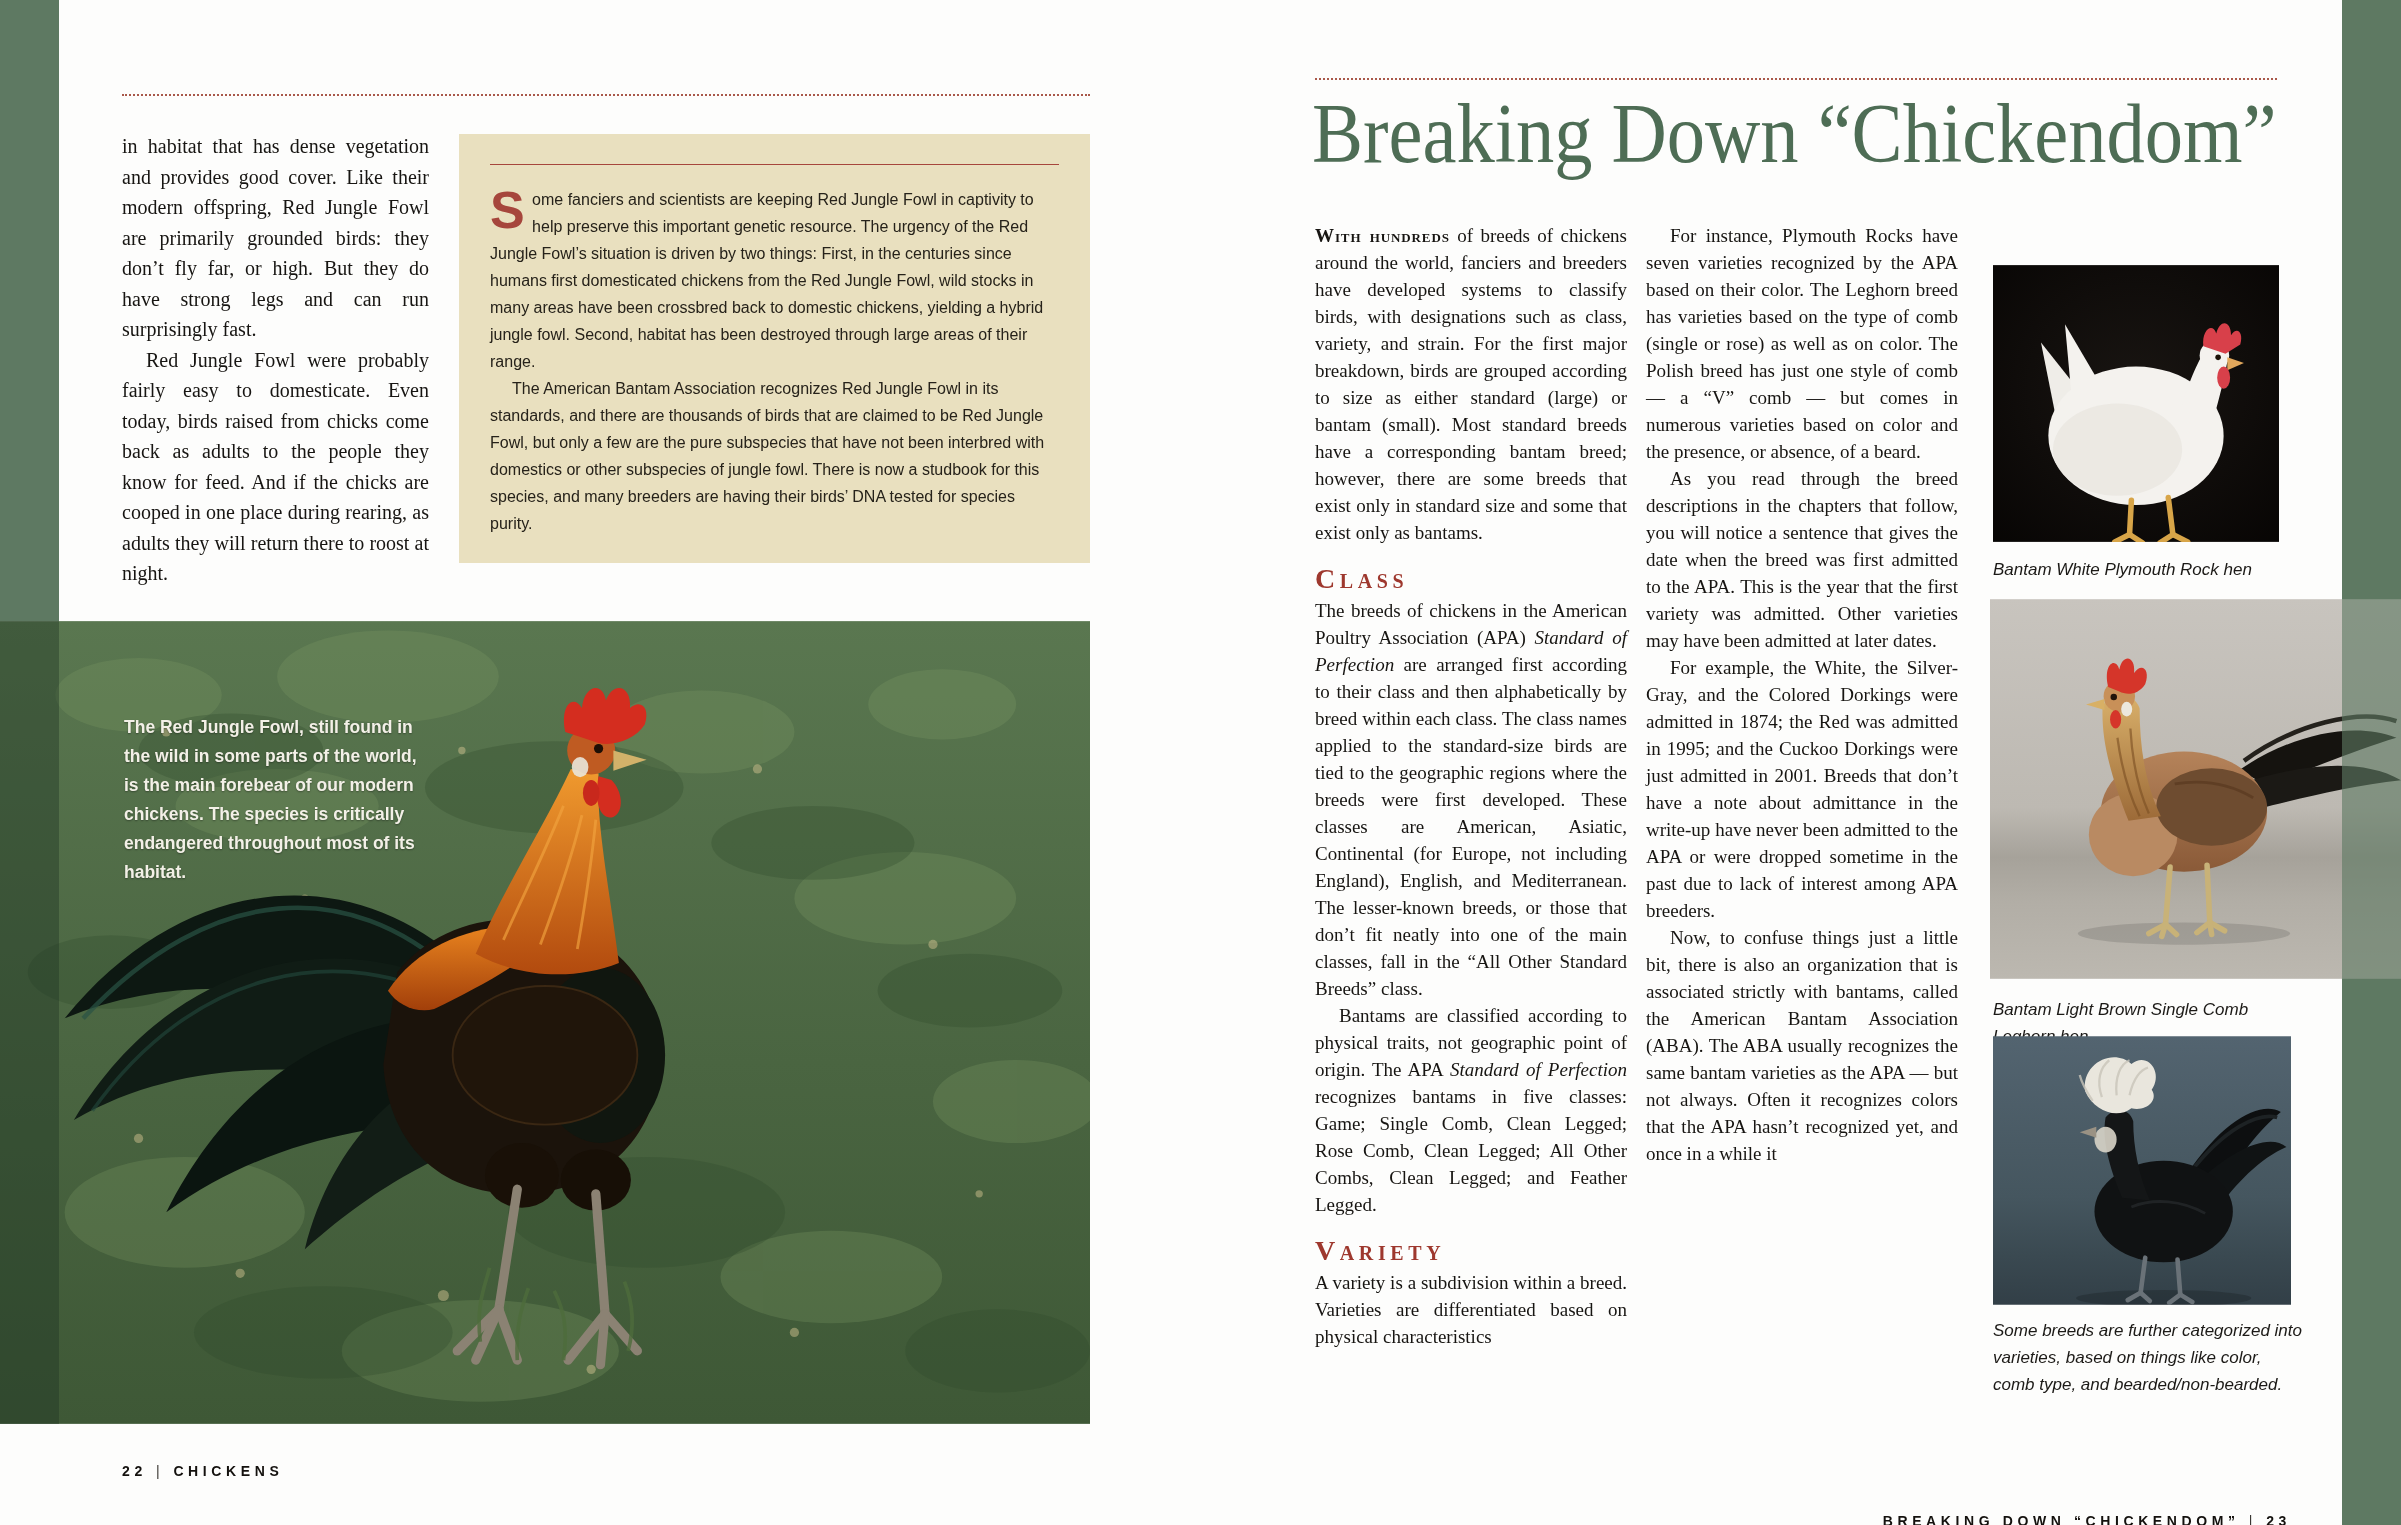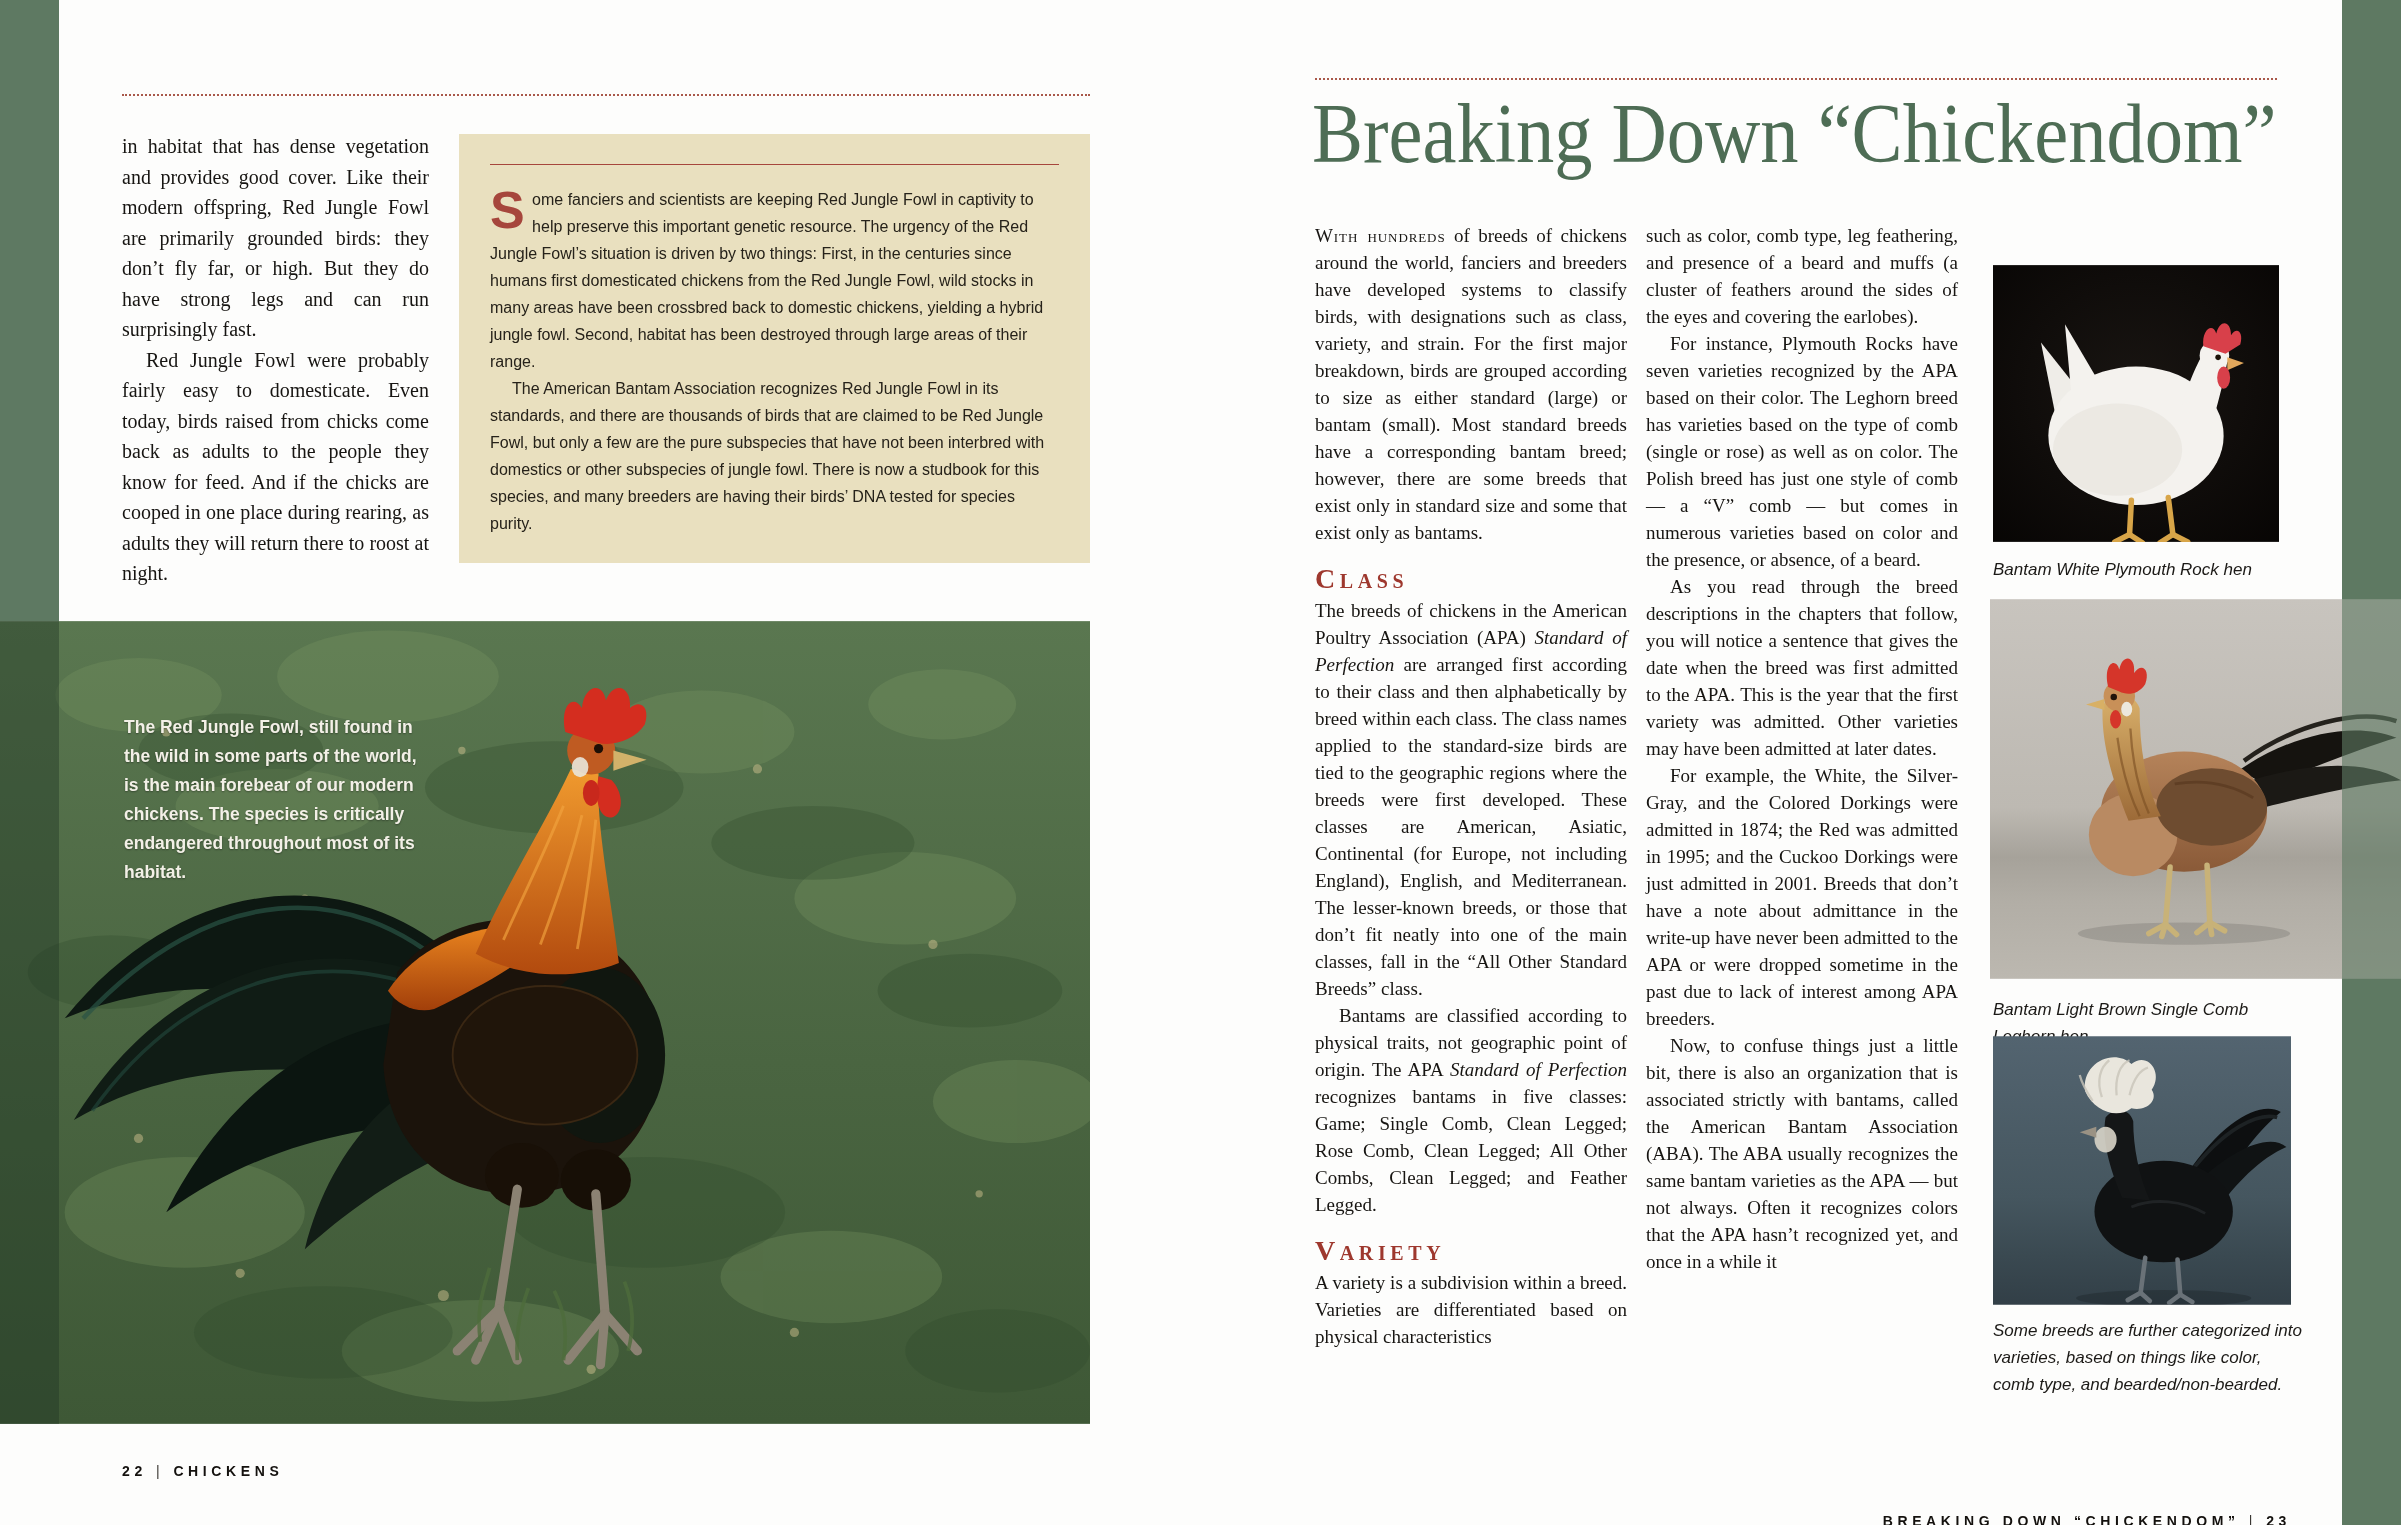--- a/index.html
+++ b/index.html
@@ -28,21 +28,21 @@
   .caption-white{font-family:"Liberation Sans",sans-serif;font-weight:bold;font-size:17.5px;
                  line-height:29px;color:#f3f0e7;text-shadow:0 0.9px 1.8px rgba(0,0,0,.35);}
   
   .title{font-family:"Liberation Serif",serif;font-size:85px;line-height:1;color:#4e6d55;
          transform:scaleX(.9);transform-origin:left top;white-space:nowrap;}
   .col{font-size:19px;line-height:27px;text-align:justify;}
   .col p{margin:0;}
   .sechead{font-family:"Liberation Serif",serif;font-variant:small-caps;font-weight:bold;
            color:#9e382e;font-size:28px;letter-spacing:4.6px;margin:18.5px 0 5.5px 0;text-align:left;}
   .it{font-style:italic;}
-  .smallcaps{font-variant:small-caps;letter-spacing:0.9px;}
+  .smallcaps{font-variant:small-caps;letter-spacing:0.9px;font-weight:bold;}
   
   .cap{font-family:"Liberation Sans",sans-serif;font-style:italic;font-size:17px;
        line-height:27px;color:#1c1a17;text-align:left;}
   .cap p{margin:0;}
   
   .footer{font-family:"Liberation Sans",sans-serif;font-weight:bold;font-size:14px;
           letter-spacing:4.6px;color:#14110e;white-space:nowrap;}
   .footer .sep{font-weight:normal;padding:0 9.2px;color:#3a3733;}
   .photo{overflow:hidden;}
   .photo svg{display:block;}
@@ -185,21 +185,20 @@
   <div class="abs col" style="left:1315px;top:222px;width:312px;">
     <p><span class="smallcaps">With hundreds</span><span> of breeds of chickens around the world, fanciers and breeders have developed systems to classify birds, with designations such as class, variety, and strain. For the first major breakdown, birds are grouped according to size as either standard (large) or bantam (small). Most standard breeds have a corresponding bantam breed; however, there are some breeds that exist only in standard size and some that exist only as bantams.</span></p>
     <div class="sechead">Class</div>
     <p><span>The breeds of chickens in the American Poultry Association (APA) </span><span class="it">Standard of Perfection</span><span> are arranged first according to their class and then alphabetically by breed within each class. The class names applied to the standard-size birds are tied to the geographic regions where the breeds were first developed. These classes are American, Asiatic, Continental (for Europe, not including England), English, and Mediterranean. The lesser-known breeds, or those that don’t fit neatly into one of the main classes, fall in the “All Other Standard Breeds” class.</span></p>
     <p class="indent"><span>Bantams are classified according to physical traits, not geographic point of origin. The APA </span><span class="it">Standard of Perfection</span><span> recognizes bantams in five classes: Game; Single Comb, Clean Legged; Rose Comb, Clean Legged; All Other Combs, Clean Legged; and Feather Legged.</span></p>
     <div class="sechead">Variety</div>
     <p>A variety is a subdivision within a breed. Varieties are differentiated based on physical characteristics</p>
   </div>
 
   <div class="abs col" style="left:1646px;top:222px;width:312px;">
-    <p>such as color, comb type, leg feathering, and presence of a beard and muffs (a cluster of feathers around the sides of the eyes and covering the earlobes).</p>
     <p class="indent">For instance, Plymouth Rocks have seven varieties recognized by the APA based on their color. The Leghorn breed has varieties based on the type of comb (single or rose) as well as on color. The Polish breed has just one style of comb — a “V” comb — but comes in numerous varieties based on color and the presence, or absence, of a beard.</p>
     <p class="indent">As you read through the breed descriptions in the chapters that follow, you will notice a sentence that gives the date when the breed was first admitted to the APA. This is the year that the first variety was admitted. Other varieties may have been admitted at later dates.</p>
     <p class="indent">For example, the White, the Silver-Gray, and the Colored Dorkings were admitted in 1874; the Red was admitted in 1995; and the Cuckoo Dorkings were just admitted in 2001. Breeds that don’t have a note about admittance in the write-up have never been admitted to the APA or were dropped sometime in the past due to lack of interest among APA breeders.</p>
     <p class="indent">Now, to confuse things just a little bit, there is also an organization that is associated strictly with bantams, called the American Bantam Association (ABA). The ABA usually recognizes the same bantam varieties as the APA — but not always. Often it recognizes colors that the APA hasn’t recognized yet, and once in a while it</p>
   </div>
 
   <div class="abs photo" style="left:1993px;top:265px;width:286px;height:277px;">
     <svg width="286" height="277" viewBox="0 0 310 300">
       <defs>
         <radialGradient id="blackbg" cx=".5" cy=".45" r=".8">

